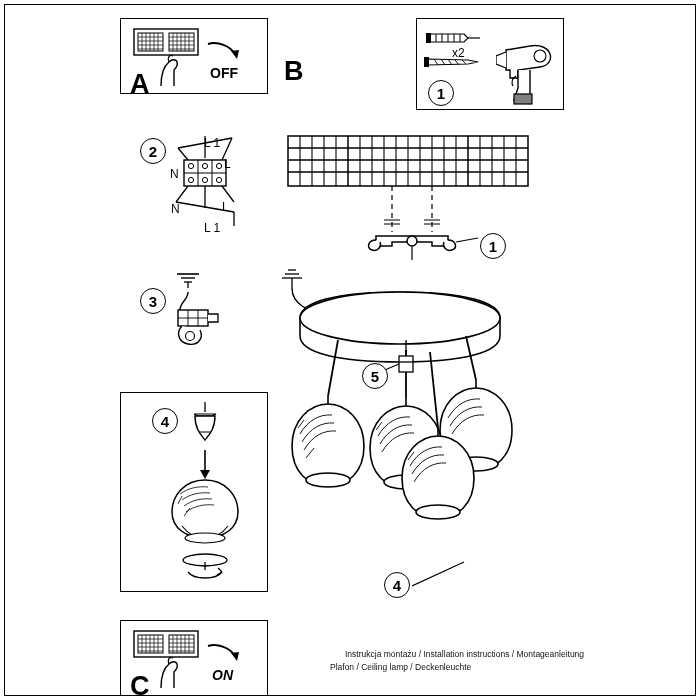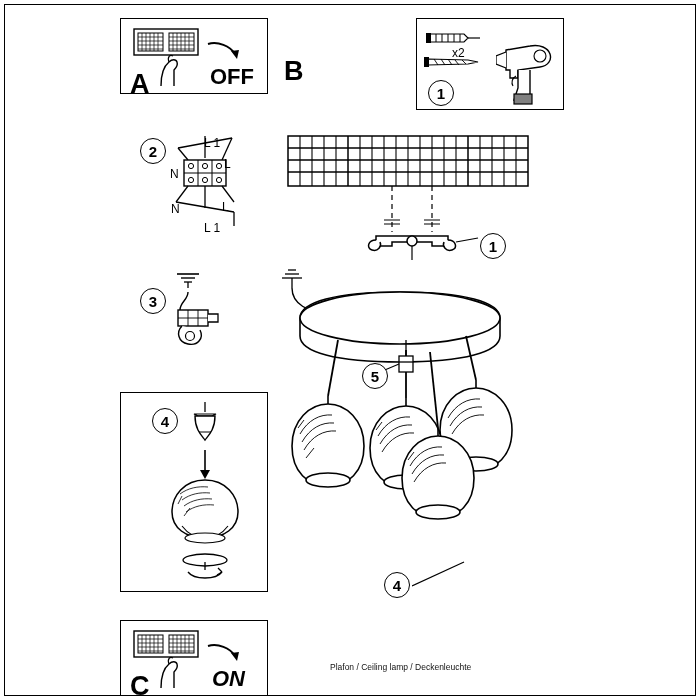--- a/index.html
+++ b/index.html
@@ -28,21 +28,21 @@
     border: 1.5px solid #000;
     box-sizing: border-box;
     background: #fff;
   }
   .lbl {
     position: absolute;
     font-weight: bold;
     line-height: 1;
   }
   .lbl-xl { font-size: 27px; }
-  .lbl-lg { font-size: 22px; }
+  .lbl-lg { font-size: 14px; }
   .circnum {
     position: absolute;
     width: 26px; height: 26px;
     border: 1.5px solid #000;
     border-radius: 50%;
     box-sizing: border-box;
     font-size: 15px;
     font-weight: bold;
     display: flex;
     align-items: center;
@@ -457,14 +457,15 @@
   </svg>
 
   <div class="circnum" style="left:480px; top:233px;">1</div>
   <div class="circnum" style="left:362px; top:363px;">5</div>
   <div class="circnum" style="left:384px; top:572px;">4</div>
 
   <svg class="sv" style="left:412px; top:560px;" width="56" height="32" viewBox="0 0 56 32">
     <line x1="0" y1="26" x2="52" y2="2" stroke="#000" stroke-width="1.2"></line>
   </svg>
 
+  <div class="footer" style="left:345px; top:648px;">Instrukcja montażu / Installation instructions / Montageanleitung</div>
   <div class="footer" style="left:330px; top:661px;">Plafon / Ceiling lamp / Deckenleuchte</div>
 </div>
 
 </body></html>

